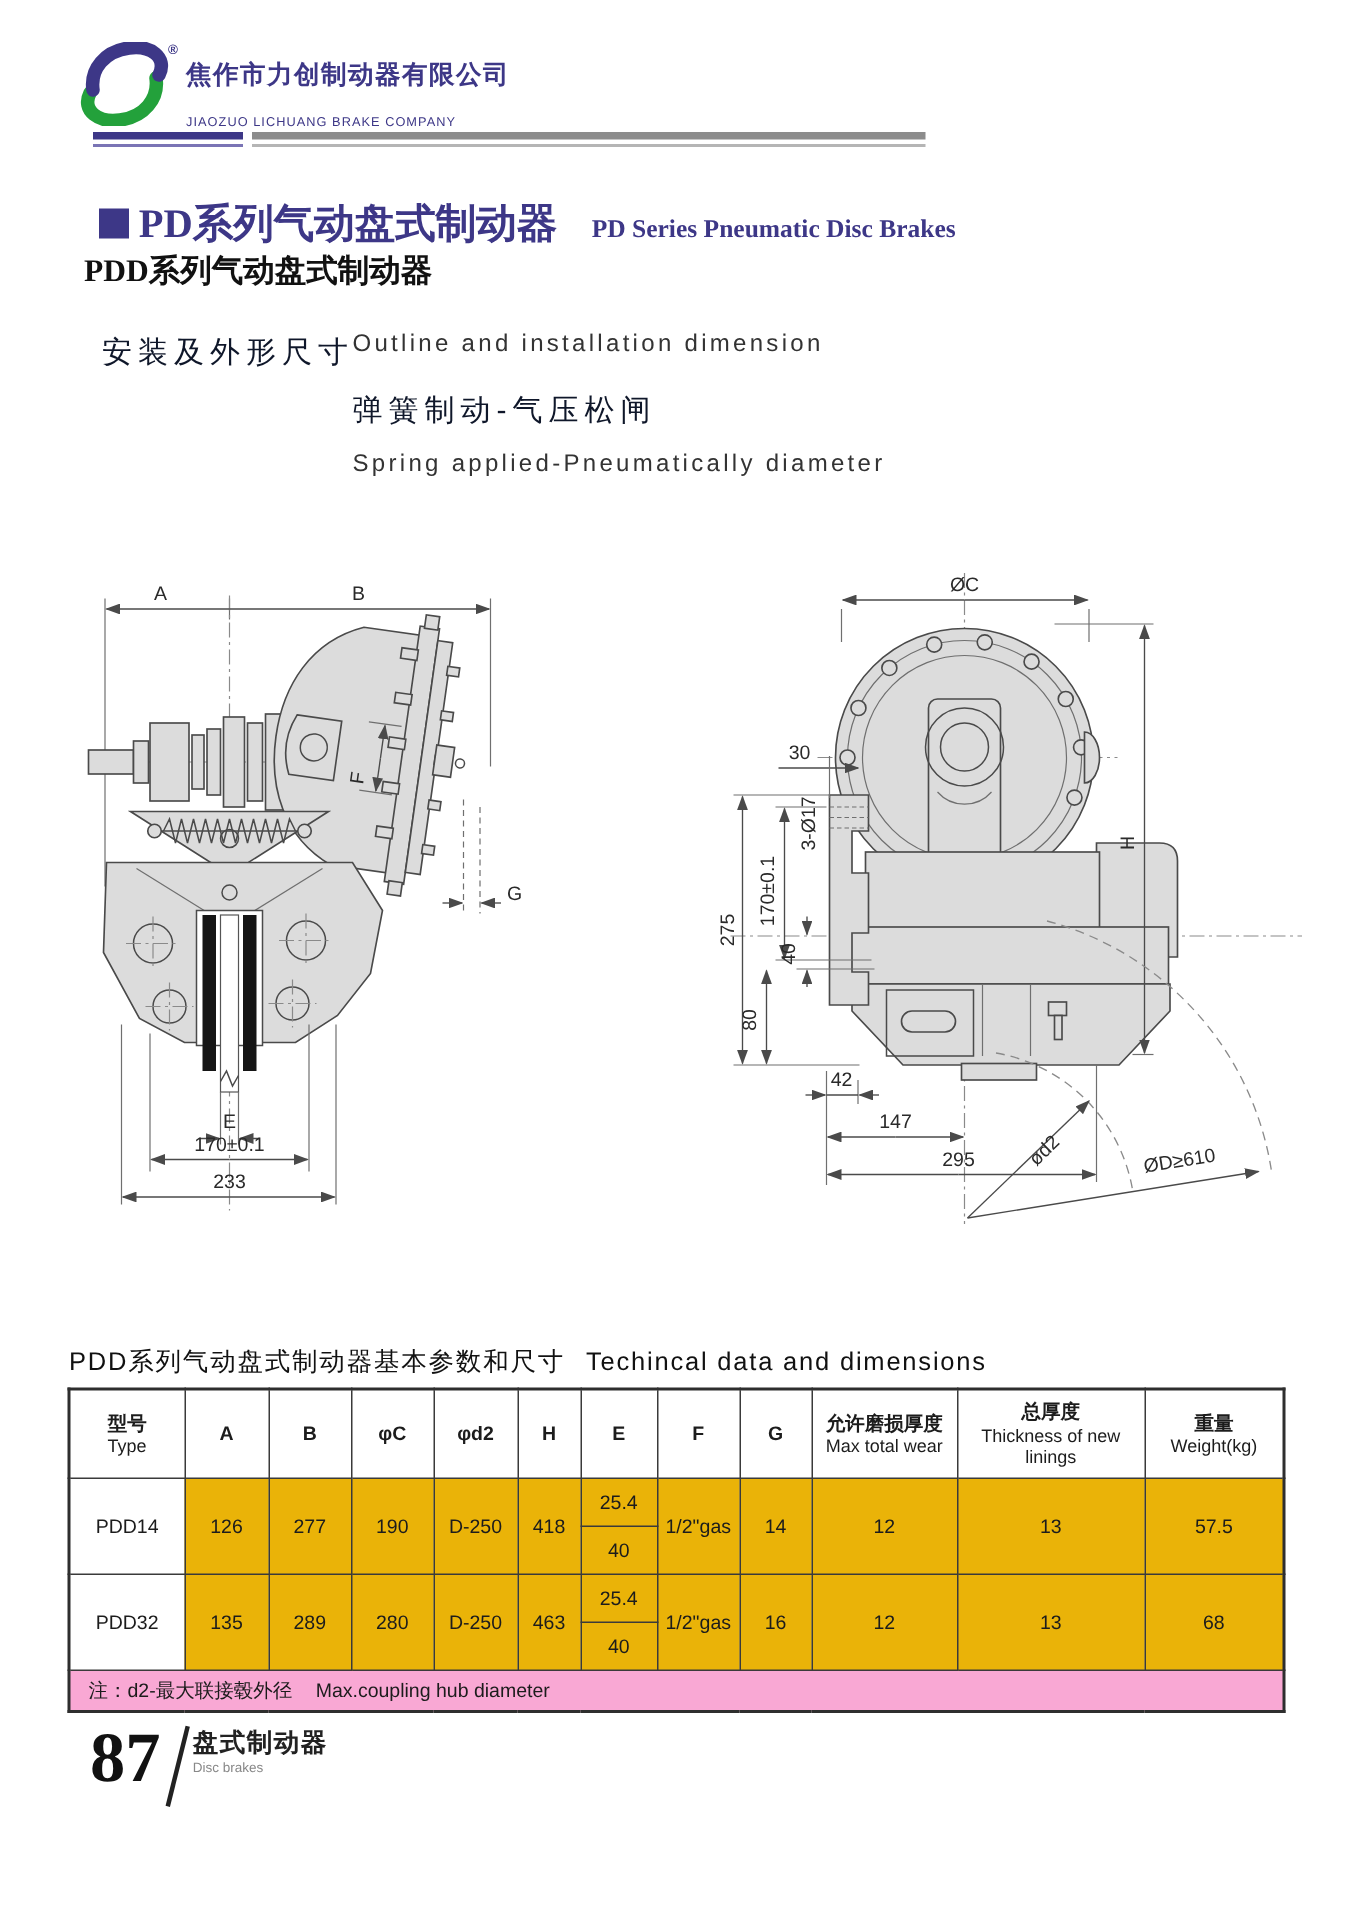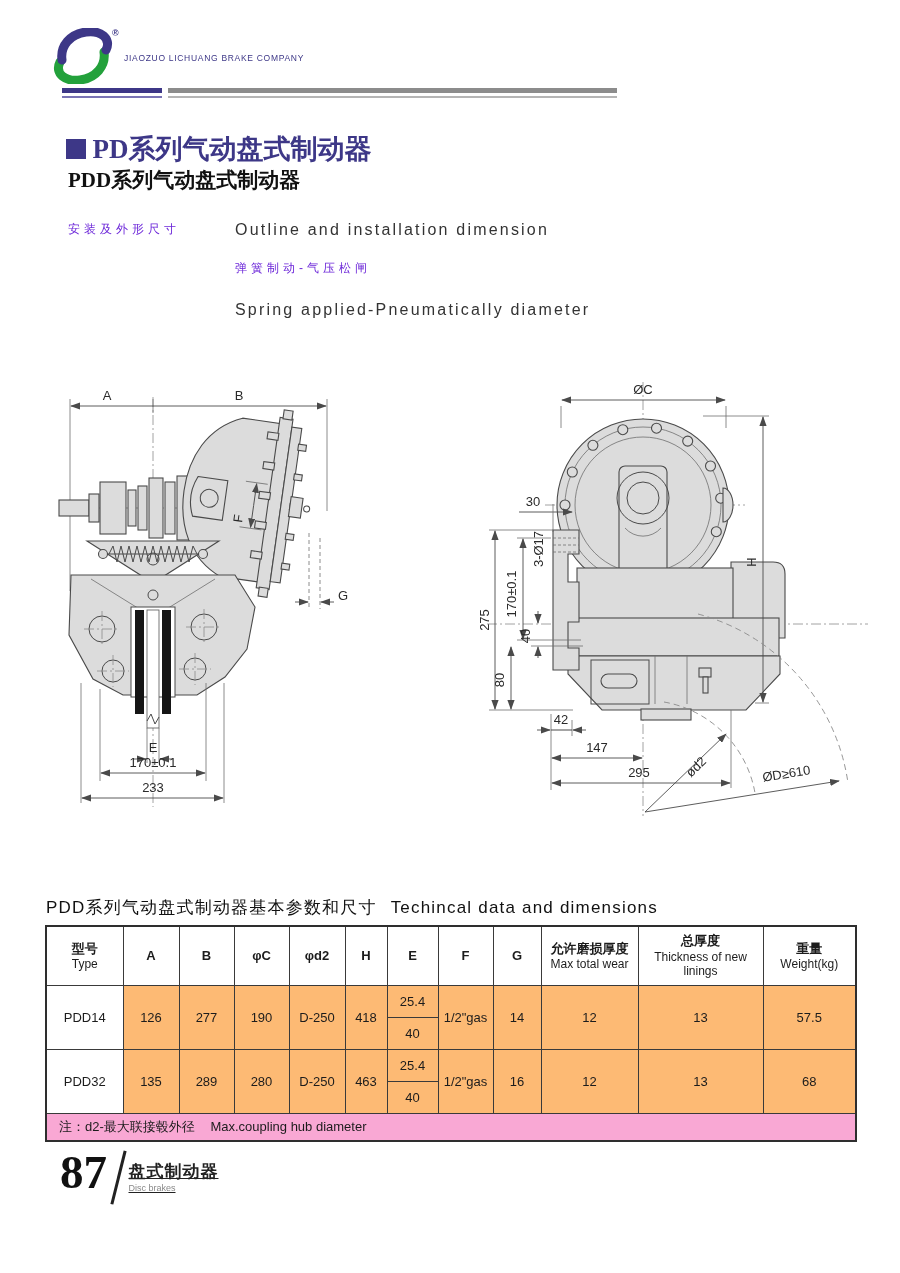--- a/index.html
+++ b/index.html
@@ -15,43 +15,43 @@
   .bar-thin{position:absolute;height:1.5px;}
 
   
   .main-title{display:flex;align-items:baseline;gap:10px;}
   .title-sq{display:inline-block;width:20px;height:20px;background:#3d3787;margin-right:2px;
             position:relative;top:1px;}
   .title-cn{font-family:"Liberation Serif",serif;font-size:27px;font-weight:bold;color:#3d3787;}
   .title-en{font-family:"Liberation Serif",serif;font-size:17px;font-weight:bold;color:#3d3787;}
   .sub-title{font-family:"Liberation Serif",serif;font-size:21px;font-weight:bold;color:#111;}
 
-  .intro-cn{font-size:12px;color:#6d28d9;letter-spacing:4px;}
+  .intro-cn{font-size:20px;color:#0f172a;letter-spacing:4px;}
   .intro-en{font-size:16px;color:#333;letter-spacing:2.2px;}
 
   
   .tbl-title{font-size:17px;color:#111;letter-spacing:1.2px;}
   table.spec{border-collapse:collapse;table-layout:fixed;width:810px;
              border:2px solid #2e2e2e;}
   table.spec td, table.spec th{border:1px solid #3a3a3a;text-align:center;
              font-size:13px;font-weight:normal;color:#1c1c1c;padding:0;}
   table.spec th{height:58px;background:#fff;}
-  table.spec td{background:#fdba74;}
+  table.spec td{background:#eab308;}
   table.spec td.type{background:#fff;}
   table.spec tr.half td{height:31px;}
   .h1{font-size:13px;line-height:1.25;font-weight:bold;}
   .h2{font-size:12px;line-height:1.2;}
   table.spec tr.note td{background:#f9a8d4;height:26px;text-align:left;padding-left:12px;font-size:13px;}
   .note-en{margin-left:12px;}
 
   
   .footer{display:flex;align-items:flex-start;}
   .pagenum{font-family:"Liberation Serif",serif;font-size:47px;font-weight:bold;color:#111;line-height:0.95;text-align:right;}
   .slash{width:2.5px;height:55px;background:#222;transform:rotate(14deg);margin:0 9px 0 10px;}
-  .sec{margin-top:10px;text-decoration:underline;}
+  .sec{}
   .sec-cn{font-size:17px;font-weight:bold;color:#222;letter-spacing:1px;}
   .sec-en{font-size:9px;color:#888;margin-top:0px;}
 
   
   svg text{font-family:"Liberation Sans",sans-serif;font-size:13px;fill:#2a2a2a;}
   .fillp{fill:#dcdcdc;stroke:#4a4a4a;stroke-width:1.1;}
   .lnp{fill:none;stroke:#4a4a4a;stroke-width:1;}
   .thinp{fill:none;stroke:#6f6f6f;stroke-width:0.8;}
   .clp{fill:none;stroke:#8a8a8a;stroke-width:0.8;stroke-dasharray:10 3 2 3;}
   .dshp{fill:none;stroke:#8a8a8a;stroke-width:0.9;stroke-dasharray:6 4;}
@@ -61,34 +61,36 @@
 <body>
 
 <div class="page">
 
   <svg class="abs" style="left:52px;top:28px;" width="62" height="56" viewBox="0 0 62 56">
     <path d="M8 34 C2 46 14 54 28 52 C44 50 54 38 52 24" stroke="#23a13b" stroke-width="9" fill="none" stroke-linecap="round"></path>
     <path d="M54 22 C60 10 48 2 34 4 C18 6 8 18 10 32" stroke="#3d3787" stroke-width="9" fill="none" stroke-linecap="round"></path>
   </svg>
   <div class="abs regmark" style="left:112px;top:28px;">®</div>
   <div class="abs" style="left:124px;top:38px;">
+    <div class="company-cn">焦作市力创制动器有限公司</div>
     <div class="company-en">JIAOZUO LICHUANG BRAKE COMPANY</div>
   </div>
   <div class="bar" style="left:62px;top:88px;width:100px;background:#3d3787;"></div>
   <div class="bar" style="left:168px;top:88px;width:449px;background:#8c8c8c;"></div>
   <div class="bar-thin" style="left:62px;top:96px;width:100px;background:#7a74b5;"></div>
   <div class="bar-thin" style="left:168px;top:96px;width:449px;background:#b5b5b5;"></div>
 
   <div class="abs main-title" style="left:66px;top:131px;gap:23px;">
     <span>
       <span class="title-sq"></span>
       <span class="title-cn">PD系列气动盘式制动器</span>
     </span>
+    <span class="title-en">PD Series Pneumatic Disc Brakes</span>
   </div>
-  <div class="abs sub-title" style="left:68px;top:166px;">PDD系列气动盘式制动器</div>
+  <div class="abs sub-title" style="left:56px;top:166px;">PDD系列气动盘式制动器</div>
 
   <div class="abs intro-cn" style="left:68px;top:221px;">安装及外形尺寸</div>
   <div class="abs intro-en" style="left:235px;top:221px;">Outline and installation dimension</div>
   <div class="abs intro-cn" style="left:235px;top:260px;">弹簧制动-气压松闸</div>
   <div class="abs intro-en" style="left:235px;top:301px;">Spring applied-Pneumatically diameter</div>
 
   <svg class="abs" style="left:57px;top:383px;" width="295" height="428" viewBox="0 0 295 428">
     <defs>
       <marker id="arw" markerWidth="11" markerHeight="8" refX="10" refY="4" orient="auto">
         <path d="M0,0 L11,4 L0,8 Z" fill="#4a4a4a"></path>

